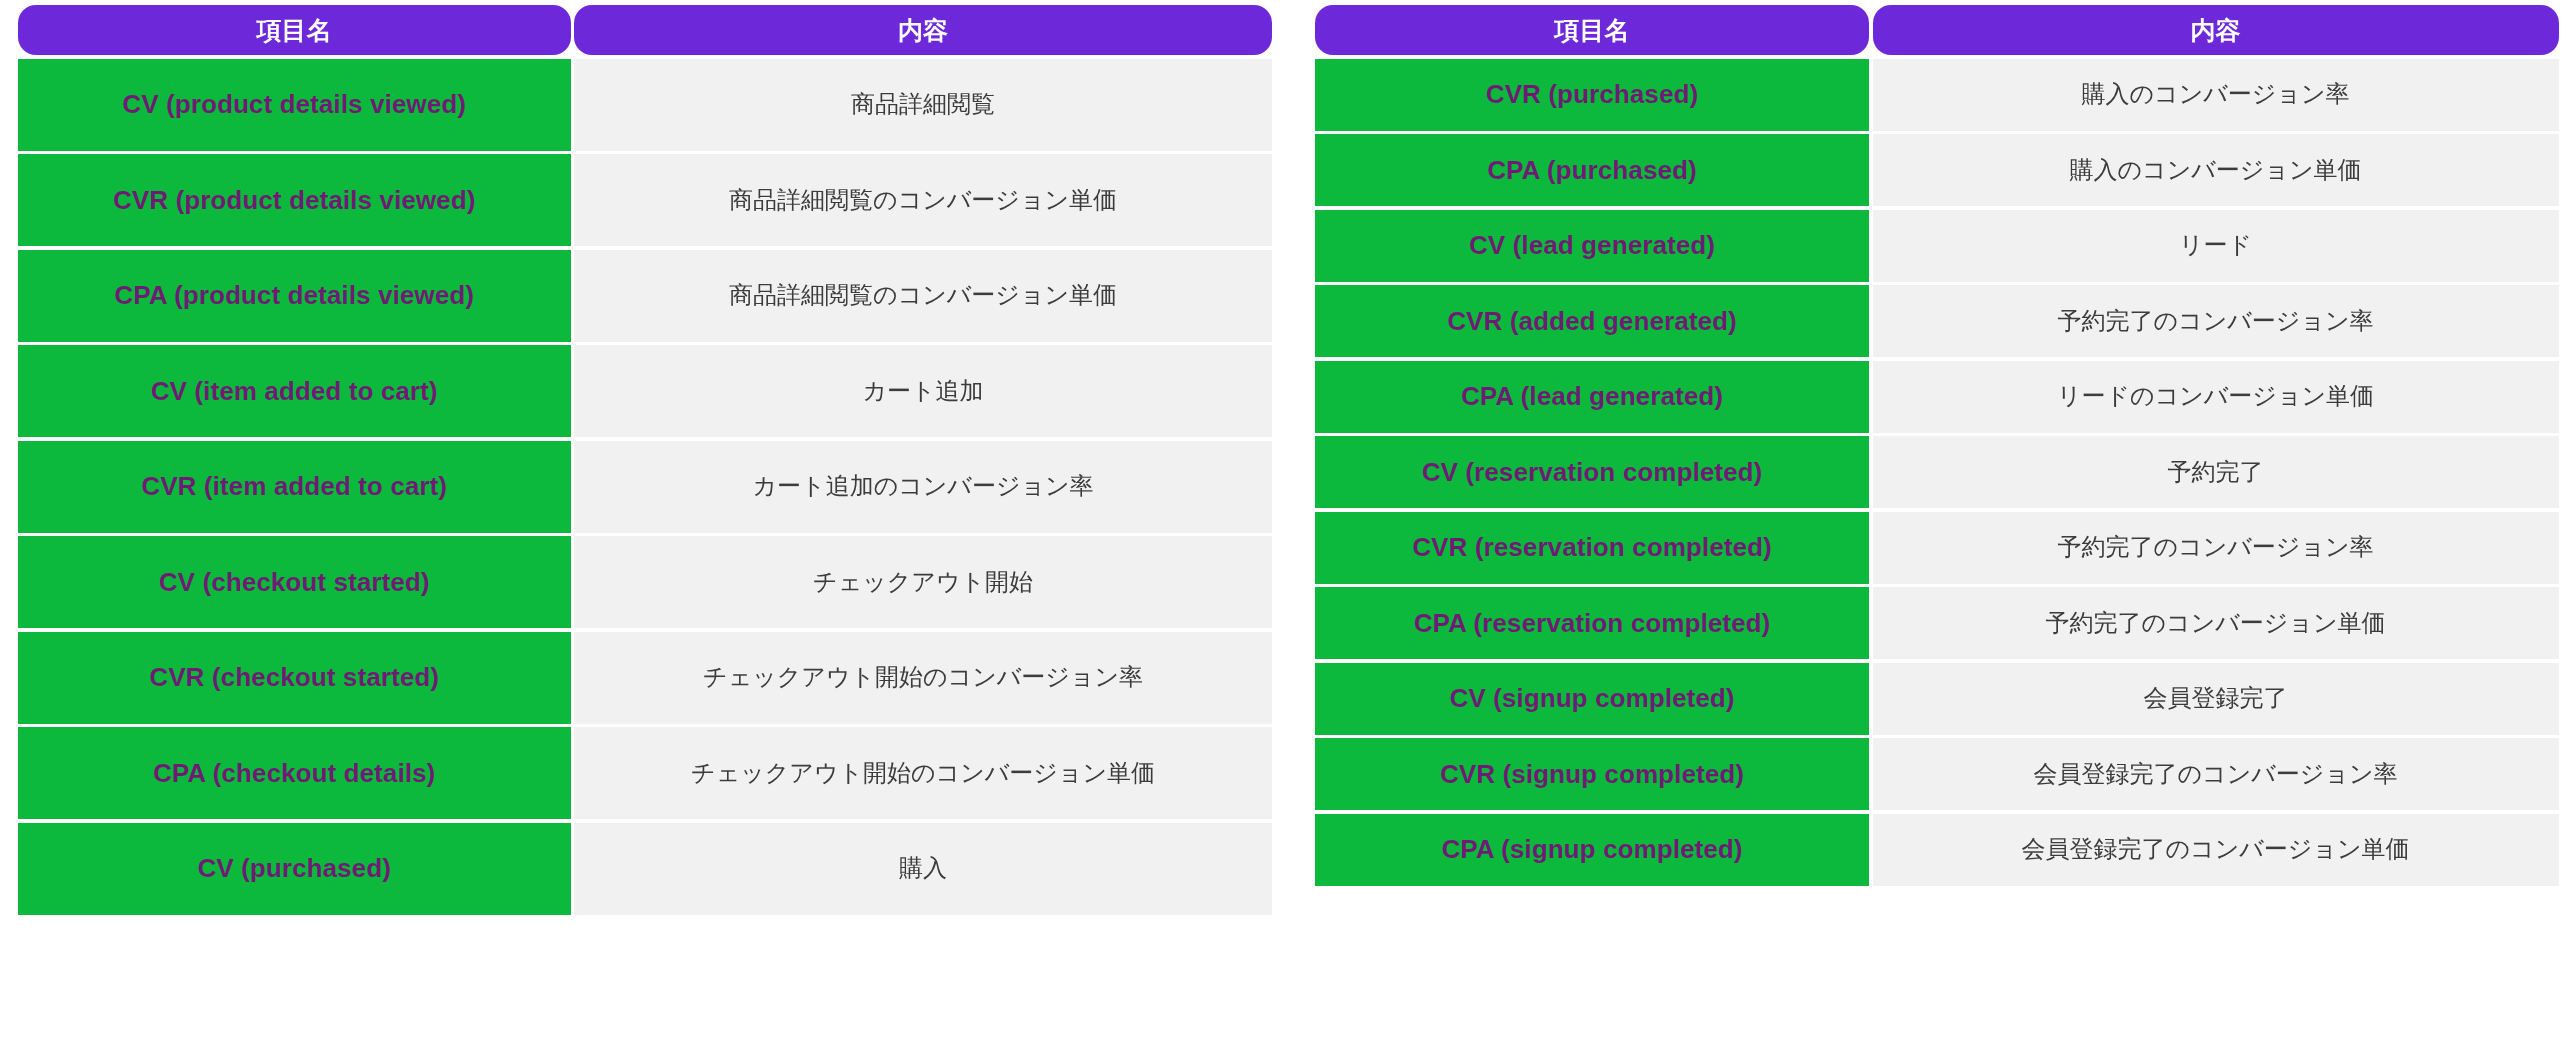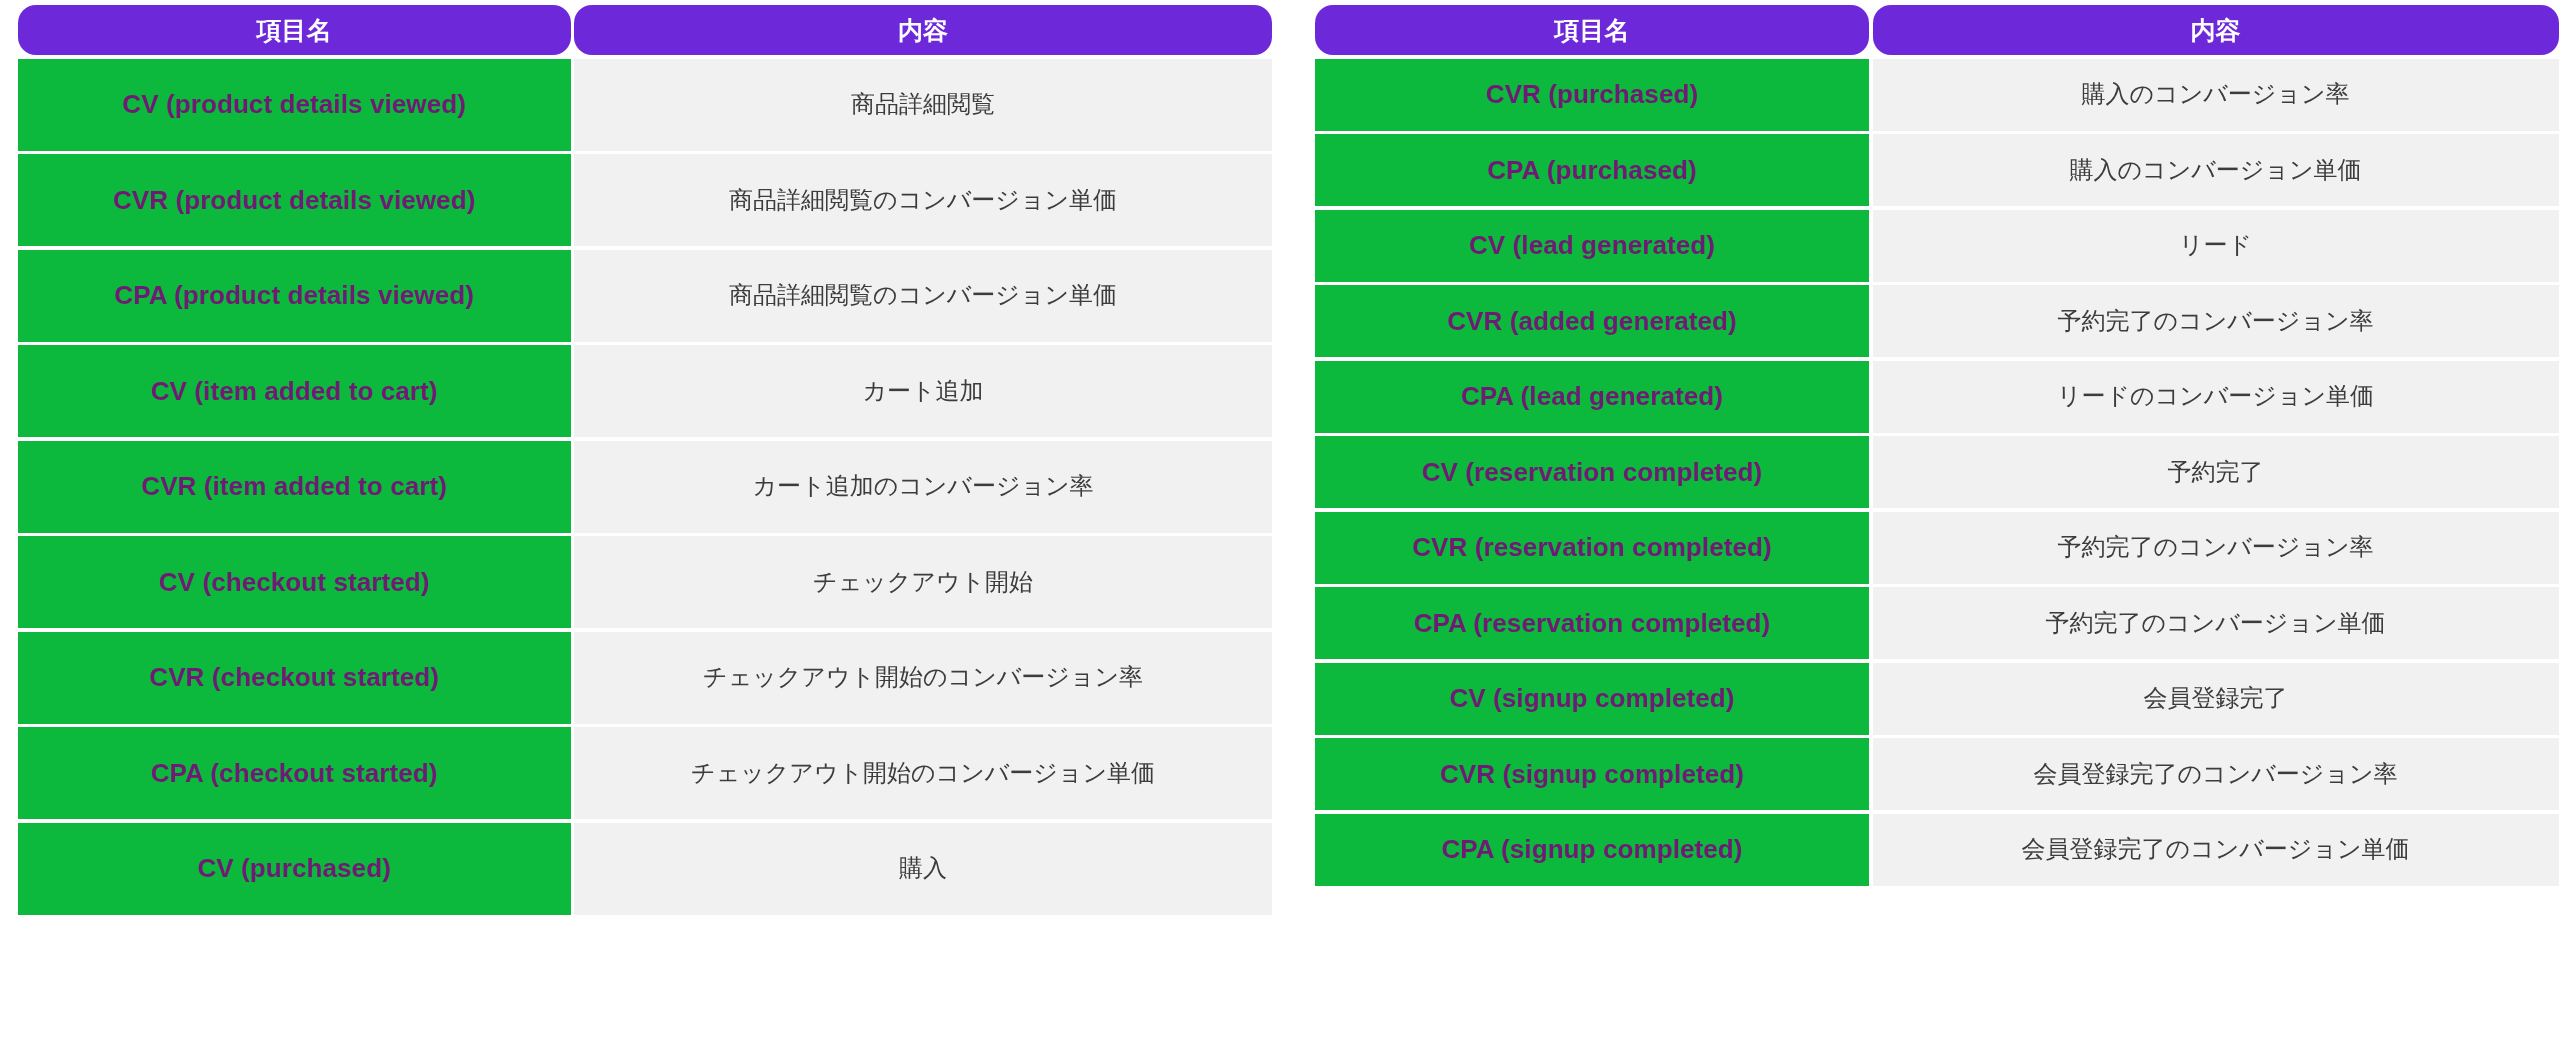--- a/index.html
+++ b/index.html
@@ -121,21 +121,21 @@
     </div>
     <div class="row data-row">
       <div class="cell cell-name">CV (checkout started)</div>
       <div class="cell cell-desc">チェックアウト開始</div>
     </div>
     <div class="row data-row">
       <div class="cell cell-name">CVR (checkout started)</div>
       <div class="cell cell-desc">チェックアウト開始のコンバージョン率</div>
     </div>
     <div class="row data-row">
-      <div class="cell cell-name">CPA (checkout started)</div>
+      <div class="cell cell-name">CPA (checkout details)</div>
       <div class="cell cell-desc">チェックアウト開始のコンバージョン単価</div>
     </div>
     <div class="row data-row">
       <div class="cell cell-name">CV (purchased)</div>
       <div class="cell cell-desc">購入</div>
     </div>
   </div>
 
   <div class="table-block table-right">
     <div class="row header-row">

